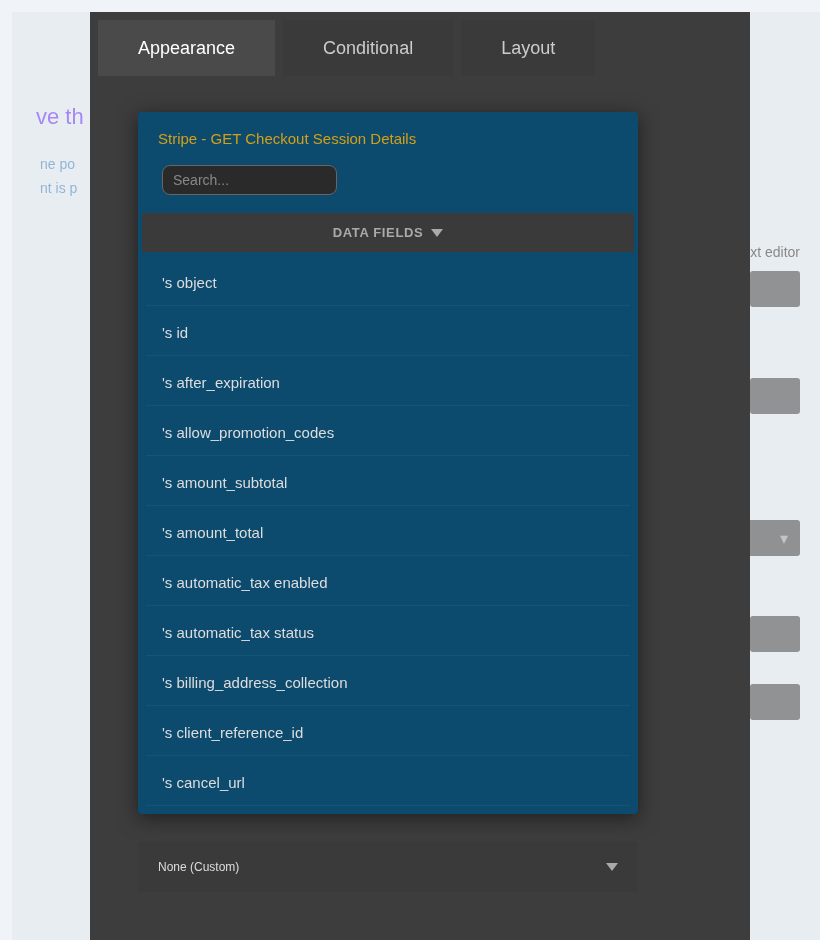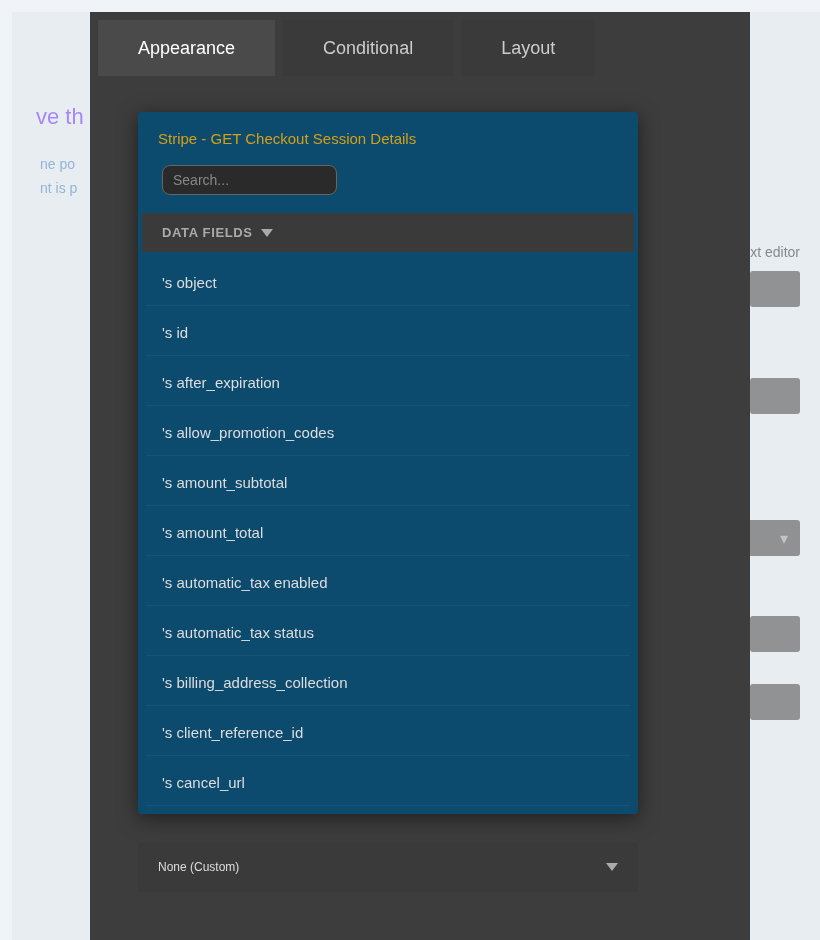--- a/index.html
+++ b/index.html
@@ -169,21 +169,21 @@
     }
 
     .search-input::placeholder {
       color: #888;
     }
 
     
     .data-fields-header {
       display: flex;
       align-items: center;
-      justify-content: flex-start;
+      justify-content: center;
       padding: 8px 16px;
       background: #3a3a3a;
     }
 
     .data-fields-label {
       font-size: 13px;
       font-weight: 700;
       color: #aaa;
       letter-spacing: 0.05em;
       text-transform: uppercase;

